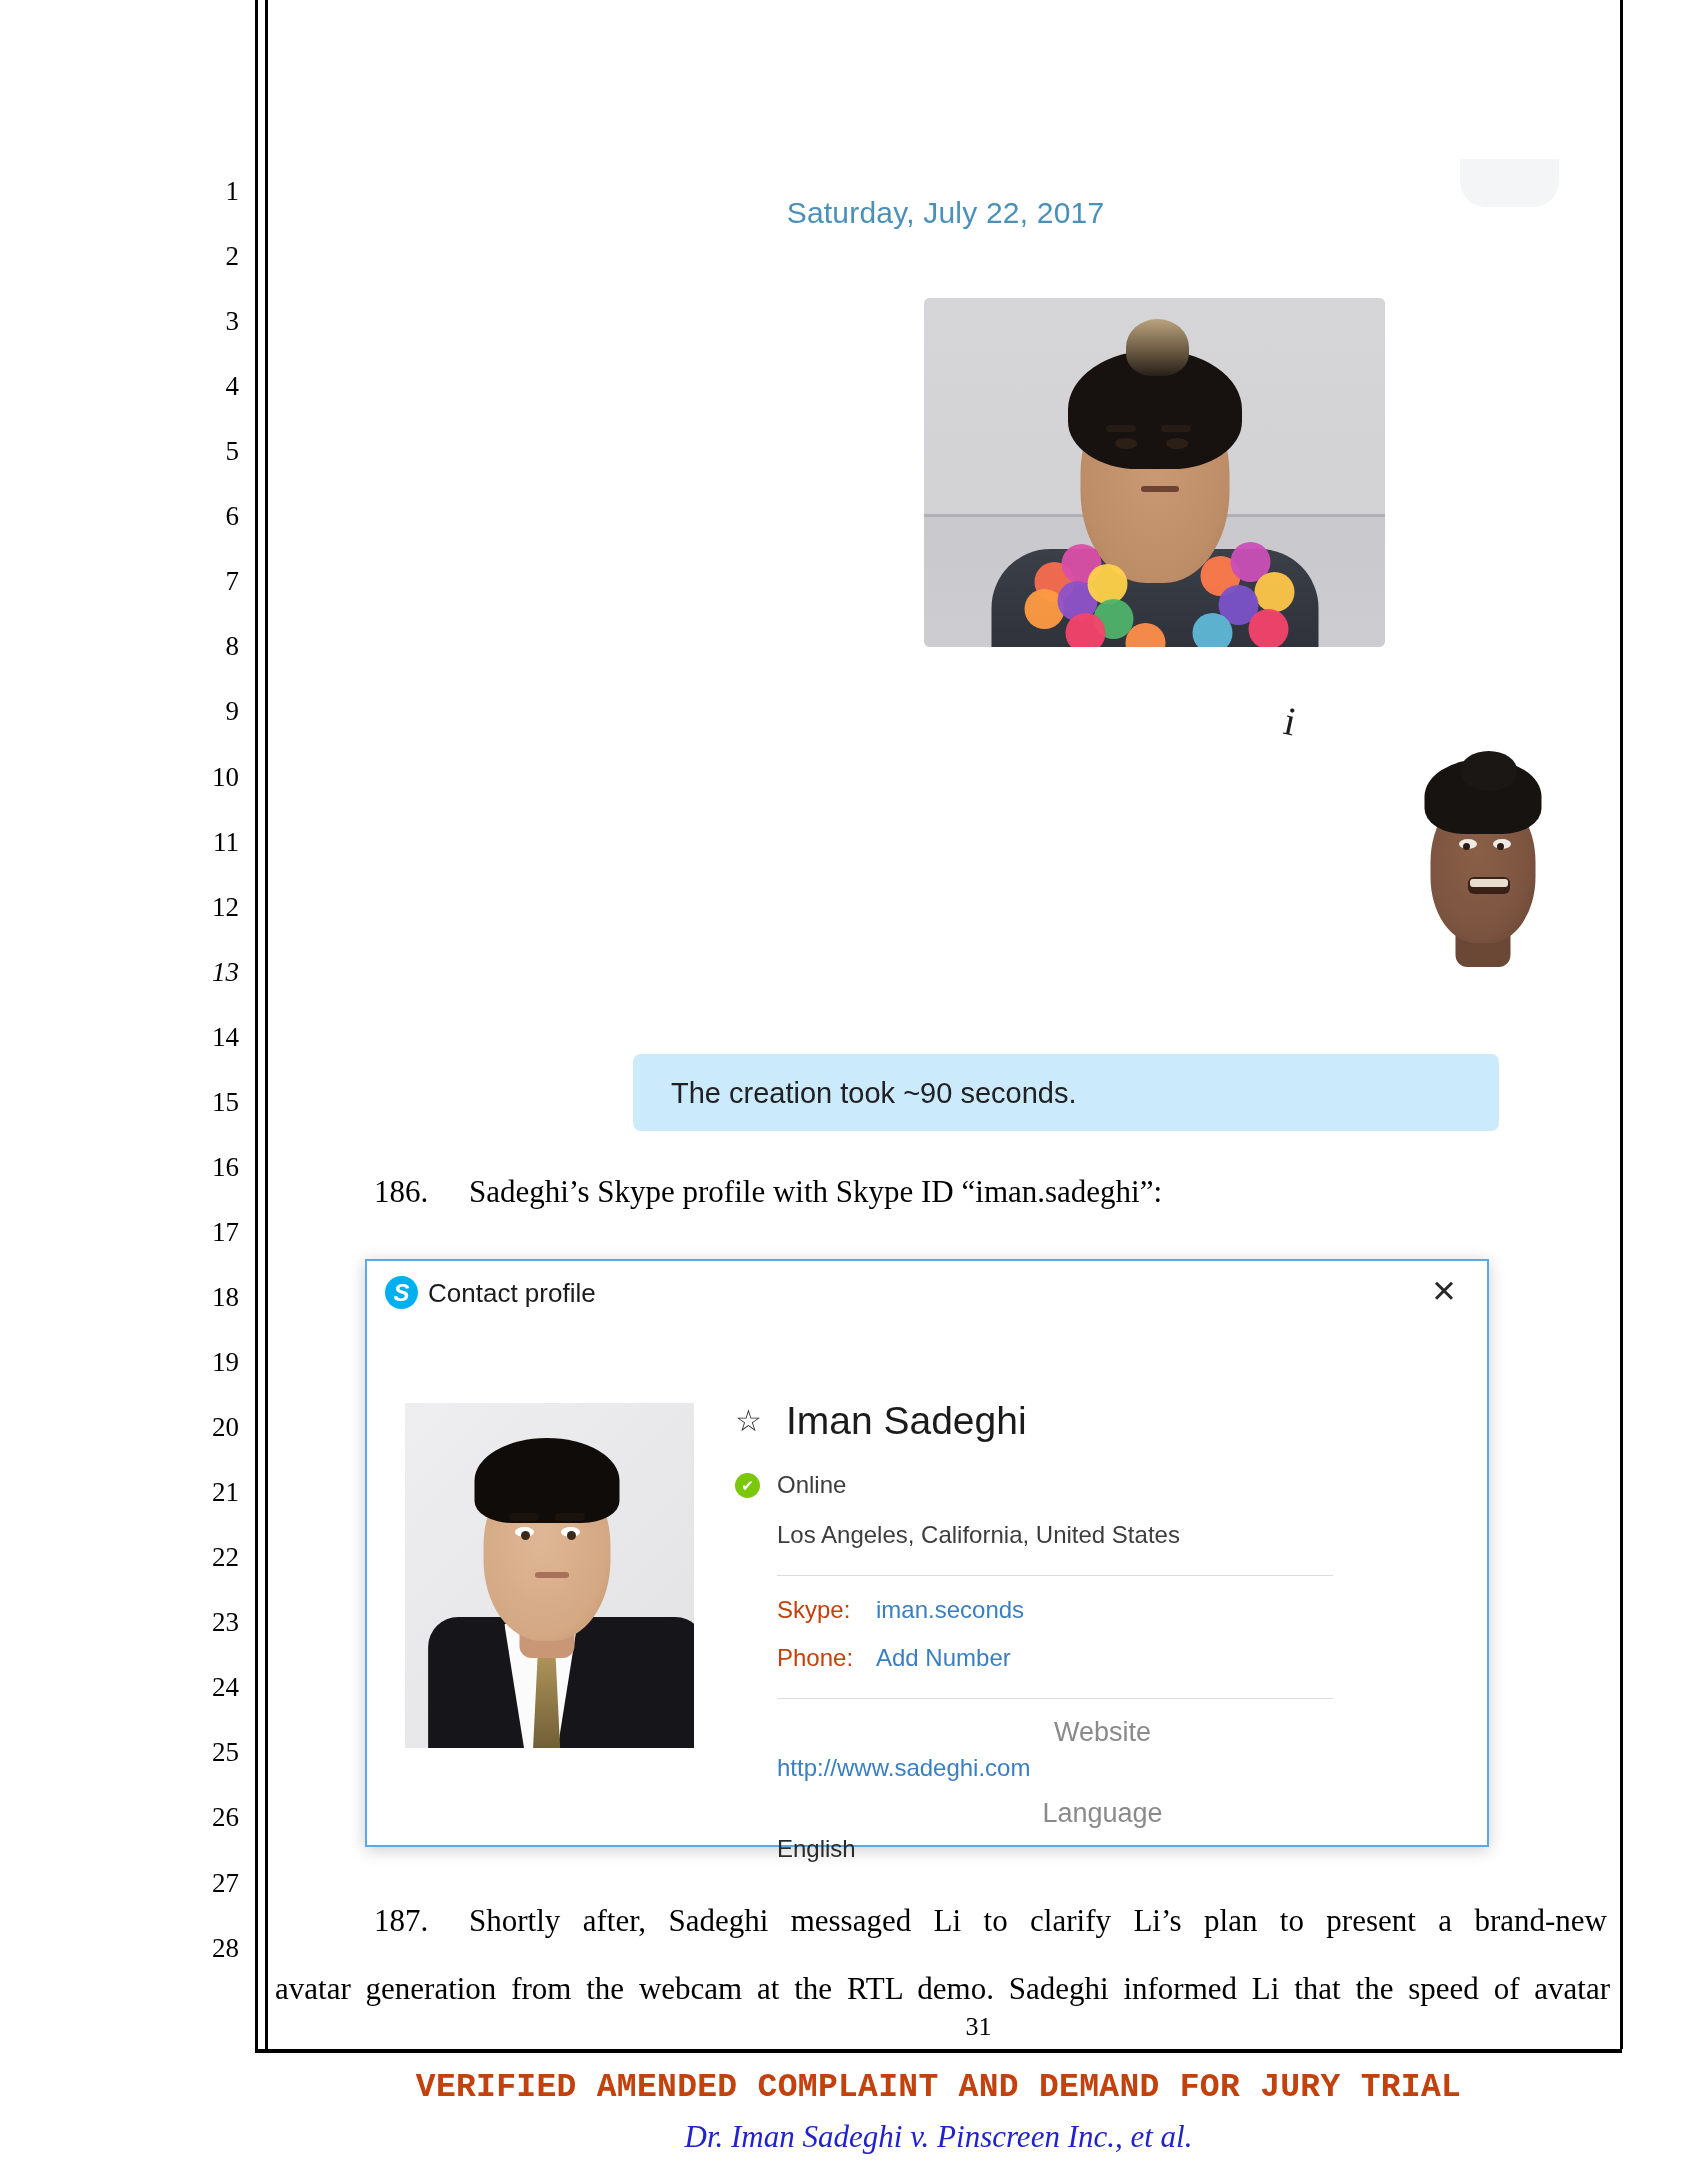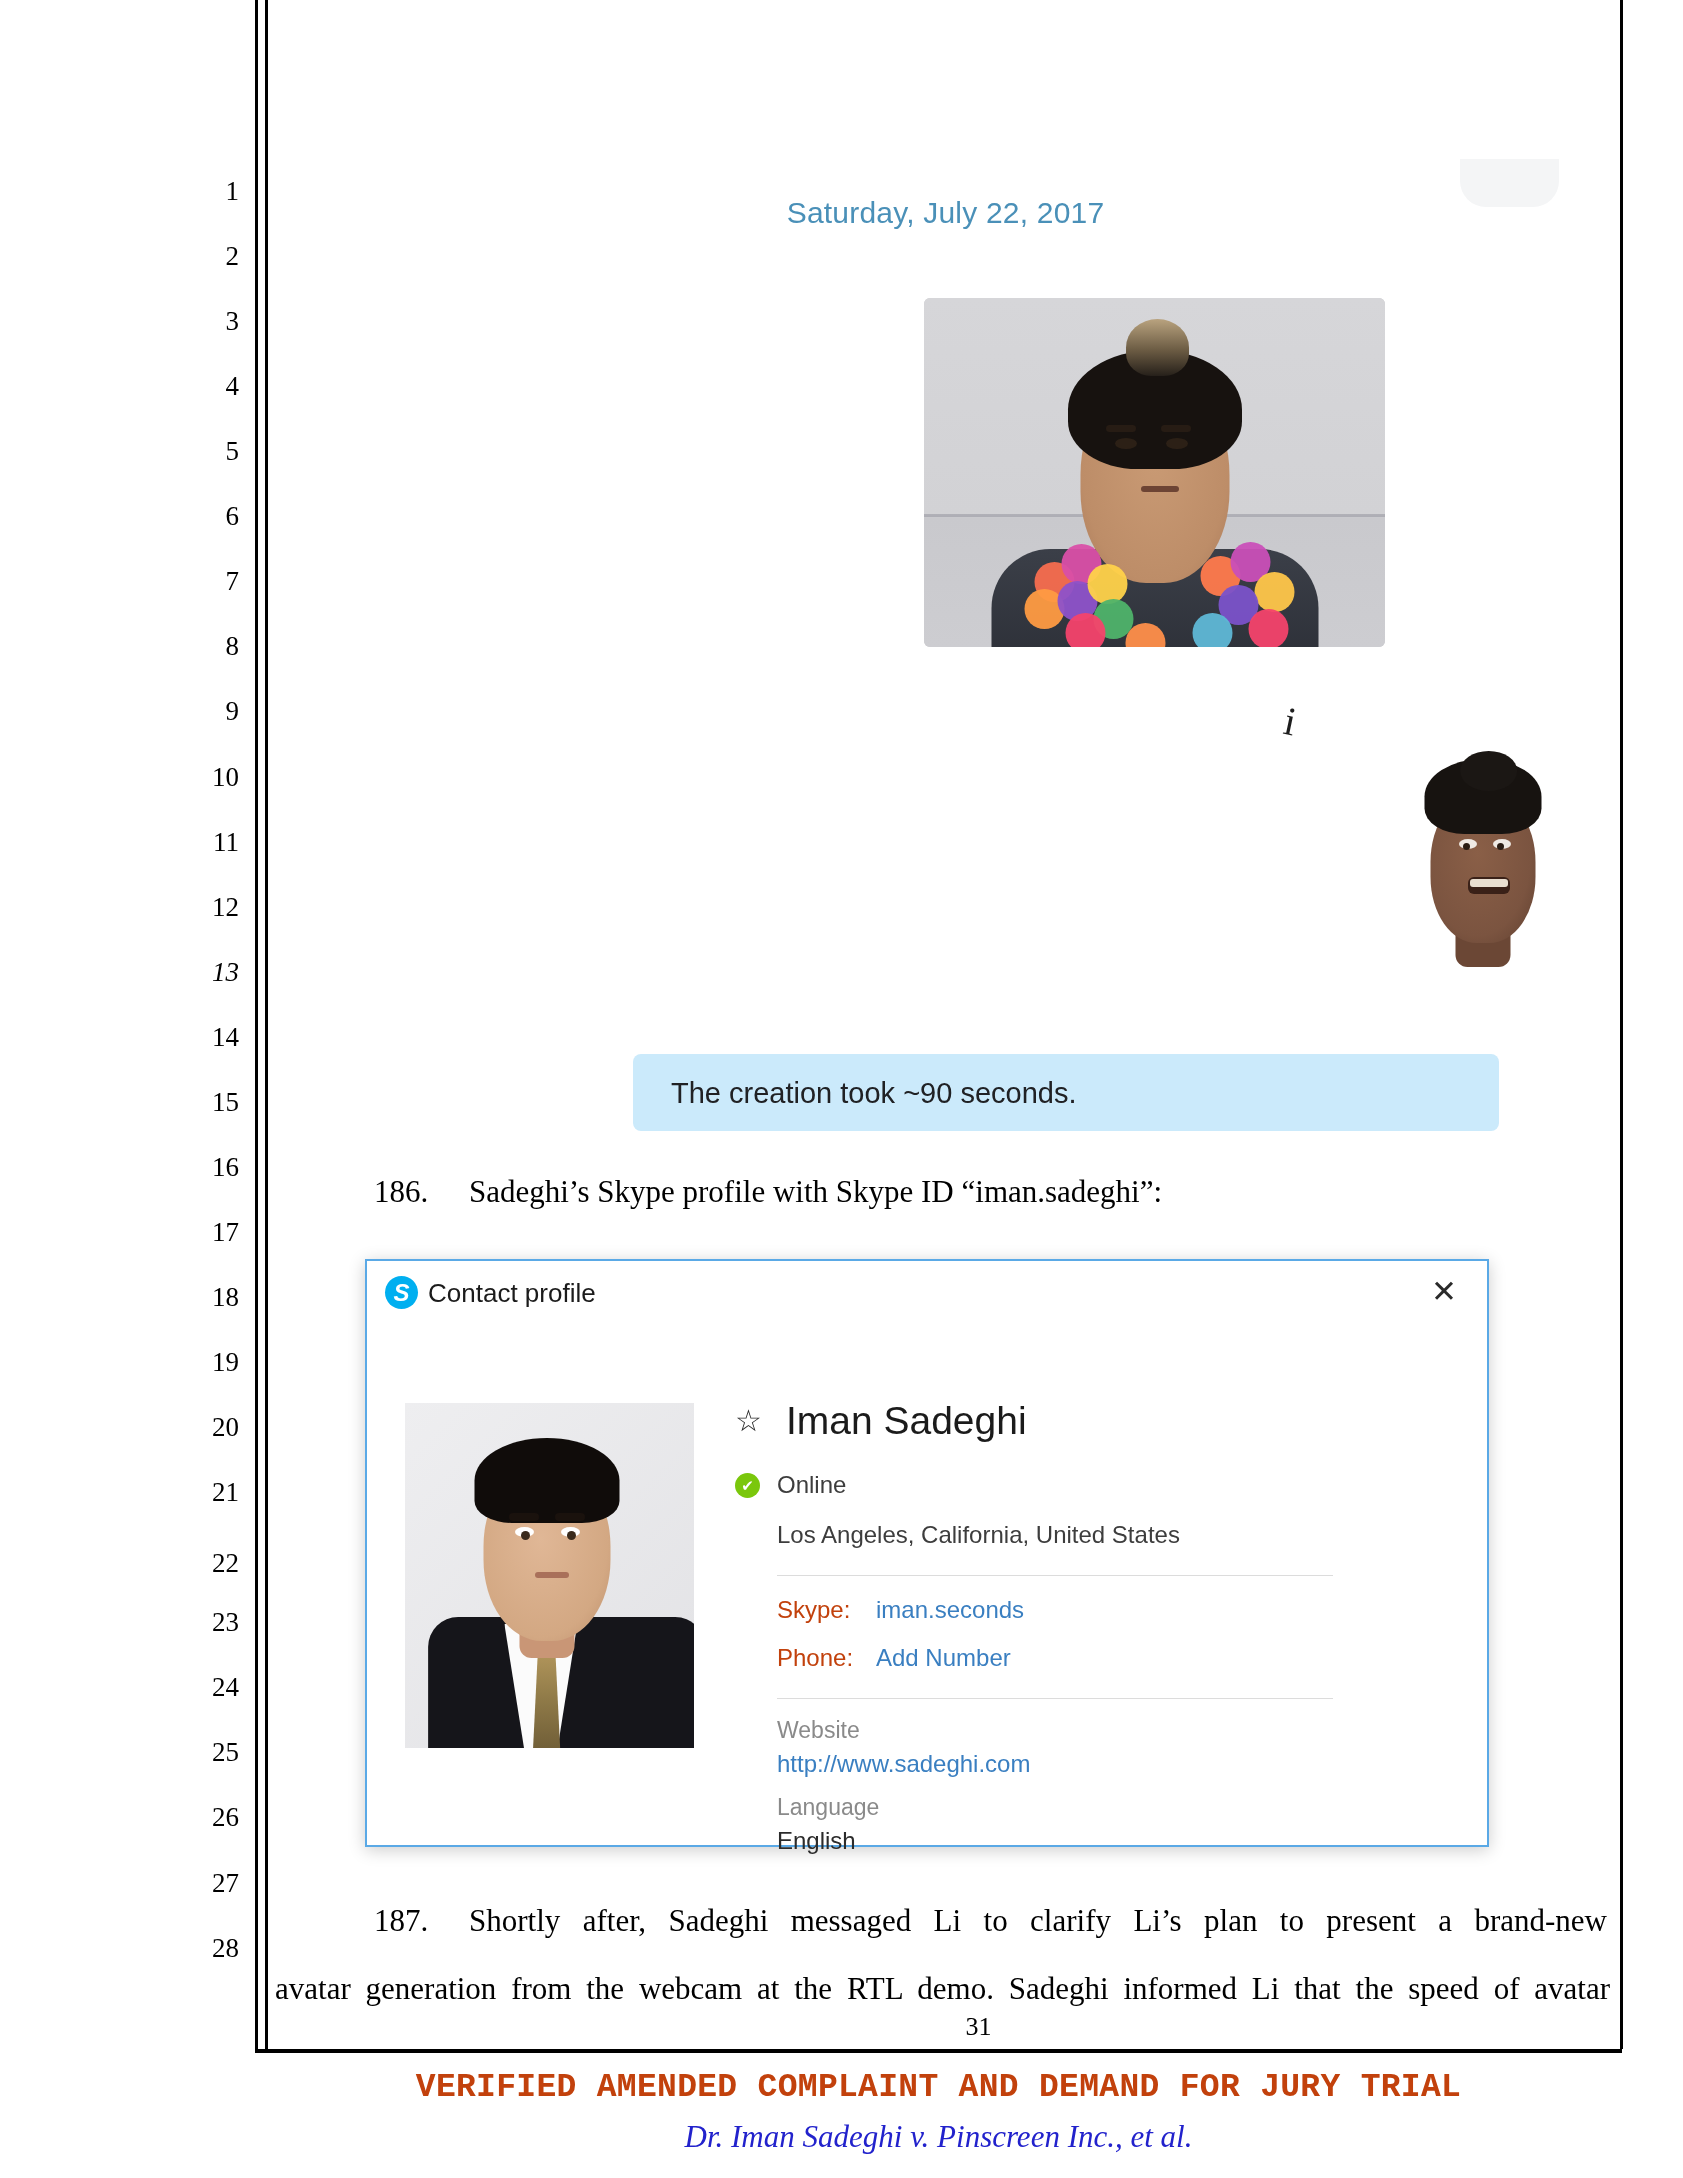--- a/index.html
+++ b/index.html
@@ -598,23 +598,24 @@
     font-family: "Liberation Sans", "DejaVu Sans", sans-serif;
     font-size: 24px;
     color: #3a7fc1;
   }
   .sk-stack {
     margin-left: 42px;
     margin-top: 18px;
   }
   .sk-stack .lbl {
     font-family: "Liberation Sans", "DejaVu Sans", sans-serif;
-    font-size: 23px;
+    font-size: 27px;
     color: #8a8a8a;
     margin-bottom: 6px;
+    text-align: center;
   }
   .sk-stack .val-link {
     font-family: "Liberation Sans", "DejaVu Sans", sans-serif;
     font-size: 24px;
     color: #3a7fc1;
     margin-bottom: 16px;
   }
   .sk-stack .val {
     font-family: "Liberation Sans", "DejaVu Sans", sans-serif;
     font-size: 24px;
@@ -682,21 +683,21 @@
       <div class="linenum" style="top: 716px;">12</div>
       <div class="linenum" style="top: 781px; font-style: italic;">13</div>
       <div class="linenum" style="top: 846px;">14</div>
       <div class="linenum" style="top: 911px;">15</div>
       <div class="linenum" style="top: 976px;">16</div>
       <div class="linenum" style="top: 1041px;">17</div>
       <div class="linenum" style="top: 1106px;">18</div>
       <div class="linenum" style="top: 1171px;">19</div>
       <div class="linenum" style="top: 1236px;">20</div>
       <div class="linenum" style="top: 1301px;">21</div>
-      <div class="linenum" style="top: 1366px; margin-top: 6px;">22</div>
+      <div class="linenum" style="top: 1366px;">22</div>
       <div class="linenum" style="top: 1431px;">23</div>
       <div class="linenum" style="top: 1496px;">24</div>
       <div class="linenum" style="top: 1561px;">25</div>
       <div class="linenum" style="top: 1626px;">26</div>
       <div class="linenum" style="top: 1692px;">27</div>
       <div class="linenum" style="top: 1757px;">28</div>
     </div>
 
   <div class="exhibit-chat">
 

